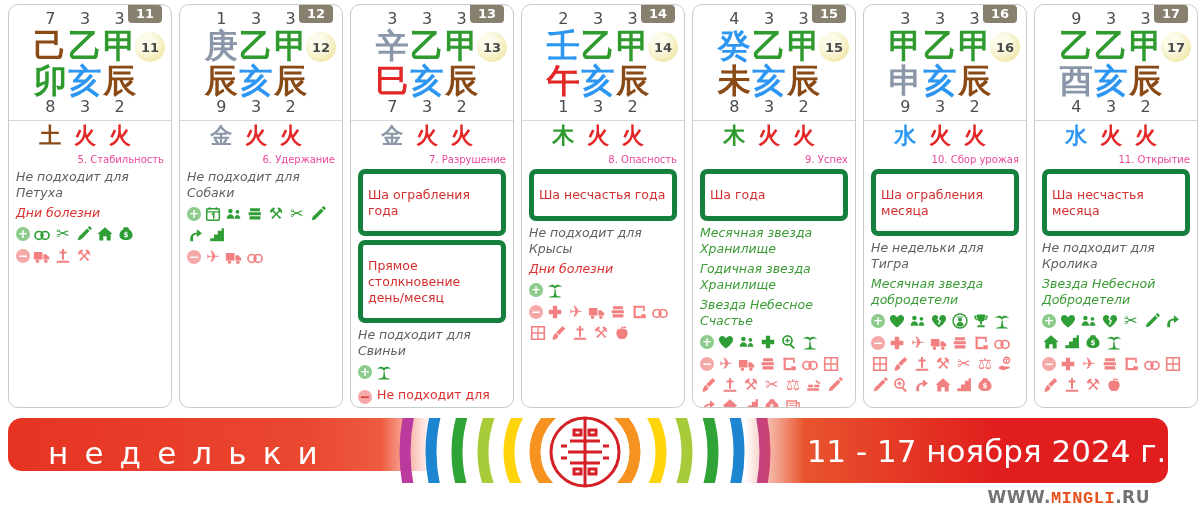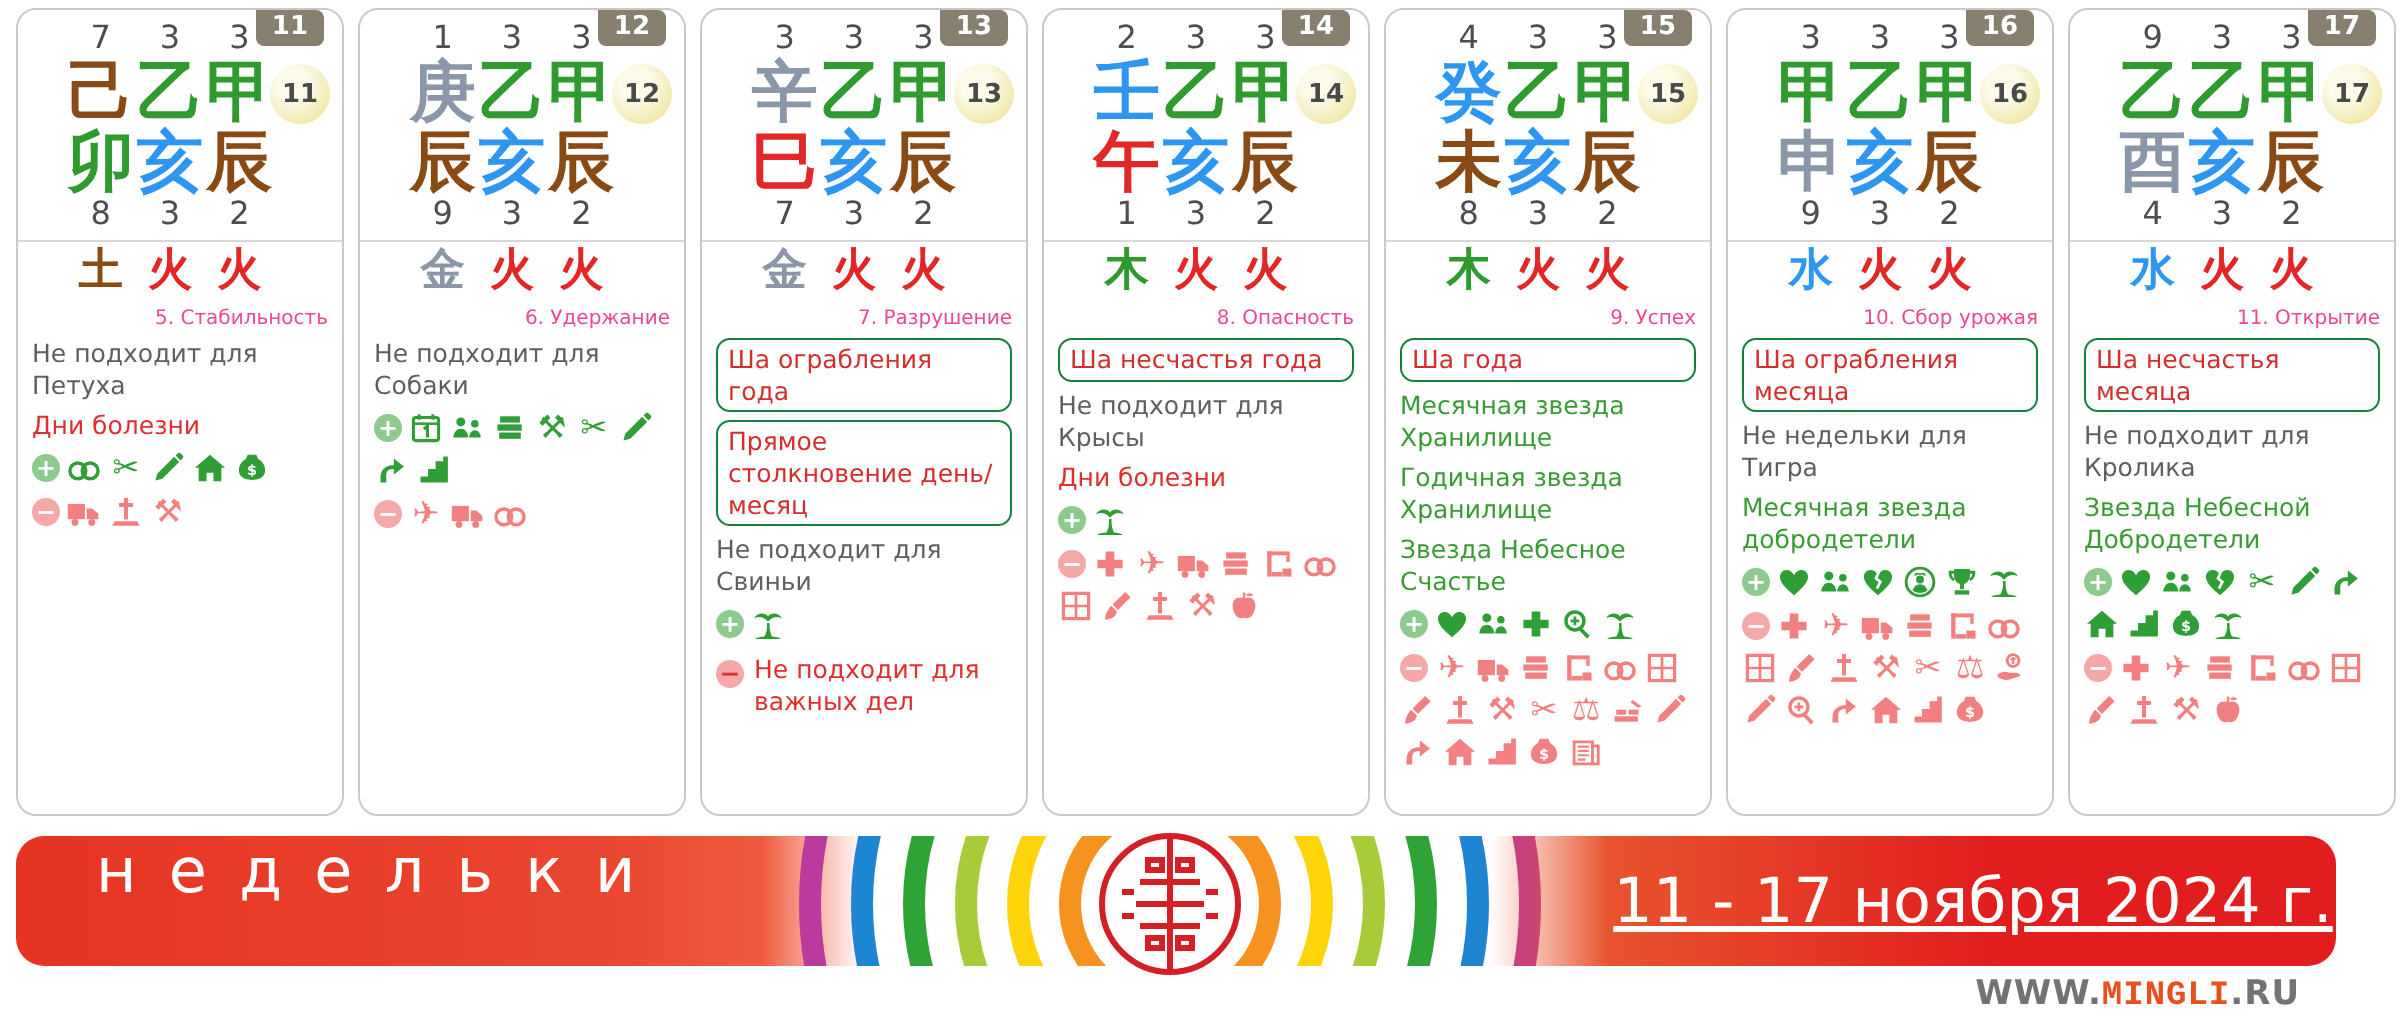--- a/index.html
+++ b/index.html
@@ -16,51 +16,51 @@
         color:#4a4a4a;font-size:13px;font-weight:bold;display:flex;align-items:center;justify-content:center;}
   .grid3{display:grid;grid-template-columns:repeat(3,1fr);width:104px;margin-left:24px;text-align:center;}
   .nums{font-size:16px;color:#4d4d4d;margin-top:5px;line-height:18px;}
   .nums.bot{margin-top:0;margin-bottom:4px;}
   .cjk{font-size:33px;font-weight:bold;line-height:35px;}
   .sep{border-top:1px solid #d8d8d8;margin:2px 0 1px;}
   .elem{font-size:22px;font-weight:bold;line-height:28px;margin-bottom:1px;}
   .wood{color:#2f9b2f;}.fire{color:#e32626;}.earth{color:#8a4a16;}.metal{color:#8b96a8;}.water{color:#2d96f2;}
   .cbody{padding:0 7px;}
   .title{font-size:10px;color:#ec4899;margin:4px 0 3px;text-align:right;}
-  .note{font-size:12.5px;line-height:1.28;margin:4px 0;}
+  .note{font-size:12.5px;line-height:1.28;margin:4px 0;font-style:italic;}
   .note.plain{color:#5f5f5f;}
   .note.red{color:#df2f2f;}
   .note.green{color:#3a9b35;}
-  .wbox{border:1px solid #15803d;border-radius:7px;color:#d32f2f;font-size:12.5px;line-height:1.25;
-        padding:2px 5px;margin:4px 0;}
+  .wbox{border:5px solid #15803d;border-radius:7px;color:#d32f2f;font-size:12.5px;line-height:1.25;
+        padding:13px 5px;margin:4px 0;}
   
   .icons{display:flex;flex-wrap:wrap;align-items:center;gap:3px 3px;margin:4px 0;}
   .icons.good{color:#2f9e37;}
   .icons.bad{color:#f28080;}
   .badge{width:14px;height:14px;border-radius:50%;color:#fff;font-size:12px;font-weight:bold;
          display:flex;align-items:center;justify-content:center;line-height:12px;flex:0 0 14px;}
   .badge.p{background:#8ccb8c;}
   .badge.m{background:#f4a8a8;}
   .ic{width:18px;height:18px;display:inline-flex;align-items:center;justify-content:center;}
   .ic svg{display:block;}
   .ic.g{font-size:16px;line-height:18px;}
   .badnote{display:flex;gap:5px;align-items:flex-start;margin:6px 0;}
   .badnote .badge{margin-top:3px;}
   .badnote span{color:#df2f2f;font-size:12.5px;line-height:1.3;}
   
-  .b-left{position:absolute;left:8px;top:418px;width:424px;height:65px;
+  .b-left{position:absolute;left:8px;top:418px;width:424px;height:53px;
           border-radius:14px 4px 4px 14px;
           background:linear-gradient(90deg,#e63322 0%,#ea4730 70%,#ee5b3e 88%,rgba(238,91,62,0) 100%);
-          display:flex;align-items:flex-start;}
+          display:flex;align-items:flex-end;}
   .b-left span{color:#fff;font-size:31px;letter-spacing:.52em;padding-left:40px;white-space:nowrap;}
   .b-right{position:absolute;left:745px;top:418px;width:423px;height:65px;
            border-radius:4px 14px 14px 4px;
            background:linear-gradient(90deg,rgba(240,120,60,0) 0%,#e8542e 14%,#e11d1d 60%);
            display:flex;align-items:center;justify-content:center;}
-  .b-right span{color:#fff;font-size:31px;padding-left:60px;white-space:nowrap;text-decoration:underline;}
+  .b-right span{color:#fff;font-size:31px;padding-left:60px;white-space:nowrap;}
   #arcs{position:absolute;left:340px;top:410px;}
   .site{position:absolute;top:487px;right:50px;font-size:17px;font-weight:bold;letter-spacing:.5px;cursor:pointer;}
   .site .c1{color:#737373;margin-top:44px;}
   .site .c2{color:#e8501e;font-family:Liberation Mono, monospace;}
 </style>
 </head>
 <body>
 
 <div class="page">
   <div id="cards">

